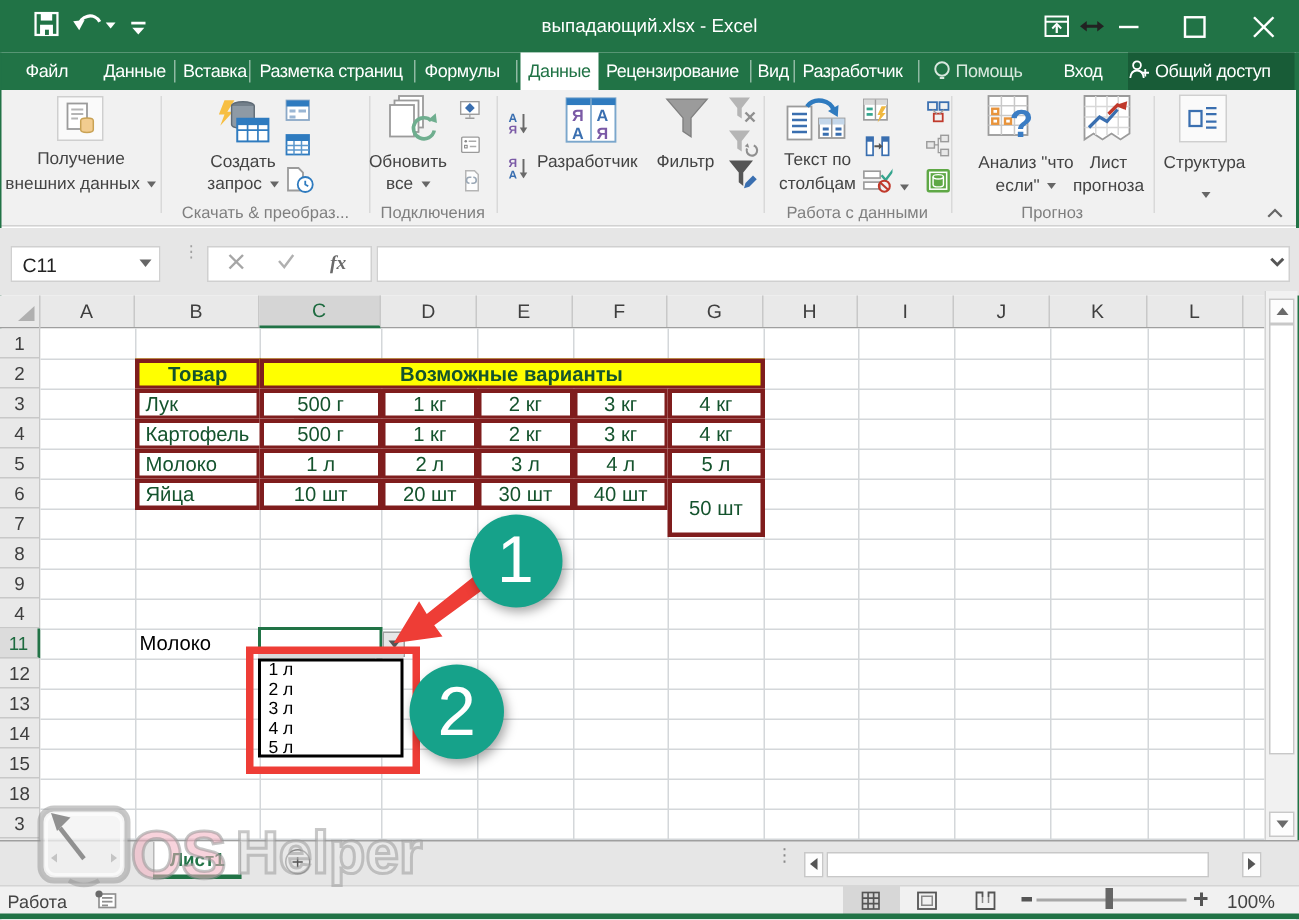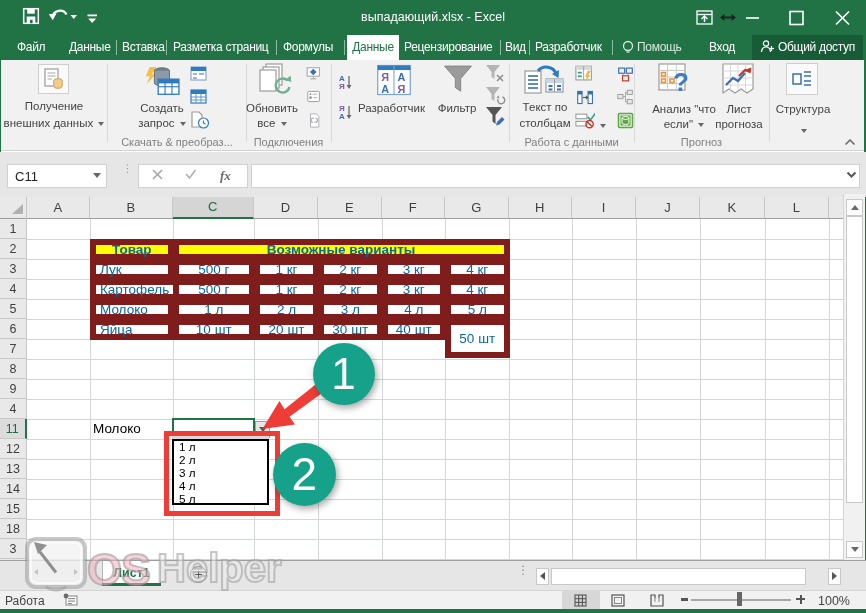--- a/index.html
+++ b/index.html
@@ -26,21 +26,21 @@
 
 #colheads{left:0;top:197px;width:843px;height:22px;background:#e9e9e9;border-bottom:1px solid #9f9f9f}
 .ch{position:absolute;top:197px;height:21px;line-height:21px;text-align:center;font-size:13px;color:#3f3f3f;border-right:1px solid #c8c8c8}
 #rowheads{left:0;top:219px;width:26.5px;height:341px;background:#e9e9e9;border-right:1px solid #c8c8c8}
 .rh{position:absolute;left:0;width:26px;height:20px;line-height:20px;text-align:center;font-size:12.5px;color:#3f3f3f;border-bottom:1px solid #c8c8c8}
 
 #grid{left:27px;top:219px;width:816px;height:341px;background:#fff}
 .vline{position:absolute;top:0;width:1px;height:341px;background:#d4d7da}
 .hline{position:absolute;left:0;width:816px;height:1px;background:#d4d7da}
 
-.tc{position:absolute;border:6px solid #7f1d1d;font-size:13.5px;color:#0369a1;display:flex;align-items:center;justify-content:center;background:#fff}
+.tc{position:absolute;border:3px solid #7f1d1d;font-size:13.5px;color:#14532d;display:flex;align-items:center;justify-content:center;background:#fff}
 .tcl{justify-content:flex-start;padding-left:4px}
 .yellow{background:#ffff00;font-weight:bold}
 
 #vscroll{left:843px;top:194px;width:22px;height:366px;background:#f1f1f1;border-left:1px solid #d4d4d4}
 #sheetbar{left:0;top:560px;width:866px;height:30px;background:#e6e6e6;border-top:1px solid #9f9f9f}
 #statusbar{left:0;top:590px;width:866px;height:20px;background:#f1f1f1;border-top:1px solid #d4d4d4;font-size:12px;color:#444}
 #greenstrip{left:0;top:608.5px;width:866px;height:4.5px;background:#217346}
 .winborder{background:#217346}
 </style></head>
 <body>
@@ -103,21 +103,21 @@
 <div class="tab" style="left:505px;top:35px">Вид</div>
 <div class="tabsep" style="left:529px;top:40px"></div>
 <div class="tab" style="left:535px;top:35px">Разработчик</div>
 <div class="tabsep" style="left:612px;top:40px"></div>
 <svg class="abs" style="left:621px;top:39px" width="14" height="17" viewBox="0 0 14 17">
   <circle cx="7" cy="7" r="4.5" fill="none" stroke="#d8e8de" stroke-width="1.3"></circle>
   <line x1="5.5" y1="13" x2="8.5" y2="13" stroke="#d8e8de" stroke-width="1.3"></line>
 </svg>
 <div class="tab" style="left:637px;top:35px;color:#d8e8de">Помощь</div>
 <div class="tab" style="left:709px;top:35px">Вход</div>
-<div class="tab" style="left:752px;top:35px;width:111px;background:#185c37;text-align:center">
+<div class="tab" style="left:752px;top:35px;width:111px;background:#185c37;">
   <svg style="vertical-align:-3px;margin-right:3px" width="15" height="15" viewBox="0 0 15 15">
     <circle cx="6" cy="4.5" r="2.6" fill="none" stroke="#fff" stroke-width="1.2"></circle>
     <path d="M 1.5 13 q 0.5 -5 4.5 -5 q 4 0 4.5 5" fill="none" stroke="#fff" stroke-width="1.2"></path>
     <line x1="11.5" y1="7" x2="11.5" y2="12" stroke="#fff" stroke-width="1.2"></line>
     <line x1="9" y1="9.5" x2="14" y2="9.5" stroke="#fff" stroke-width="1.2"></line>
   </svg>Общий доступ</div>
 
 <div class="abs" id="ribbon"></div>
 <div class="abs winborder" style="left:0;top:35px;width:1px;height:578px"></div>
 <div class="abs winborder" style="left:864px;top:35px;width:2px;height:578px"></div>

